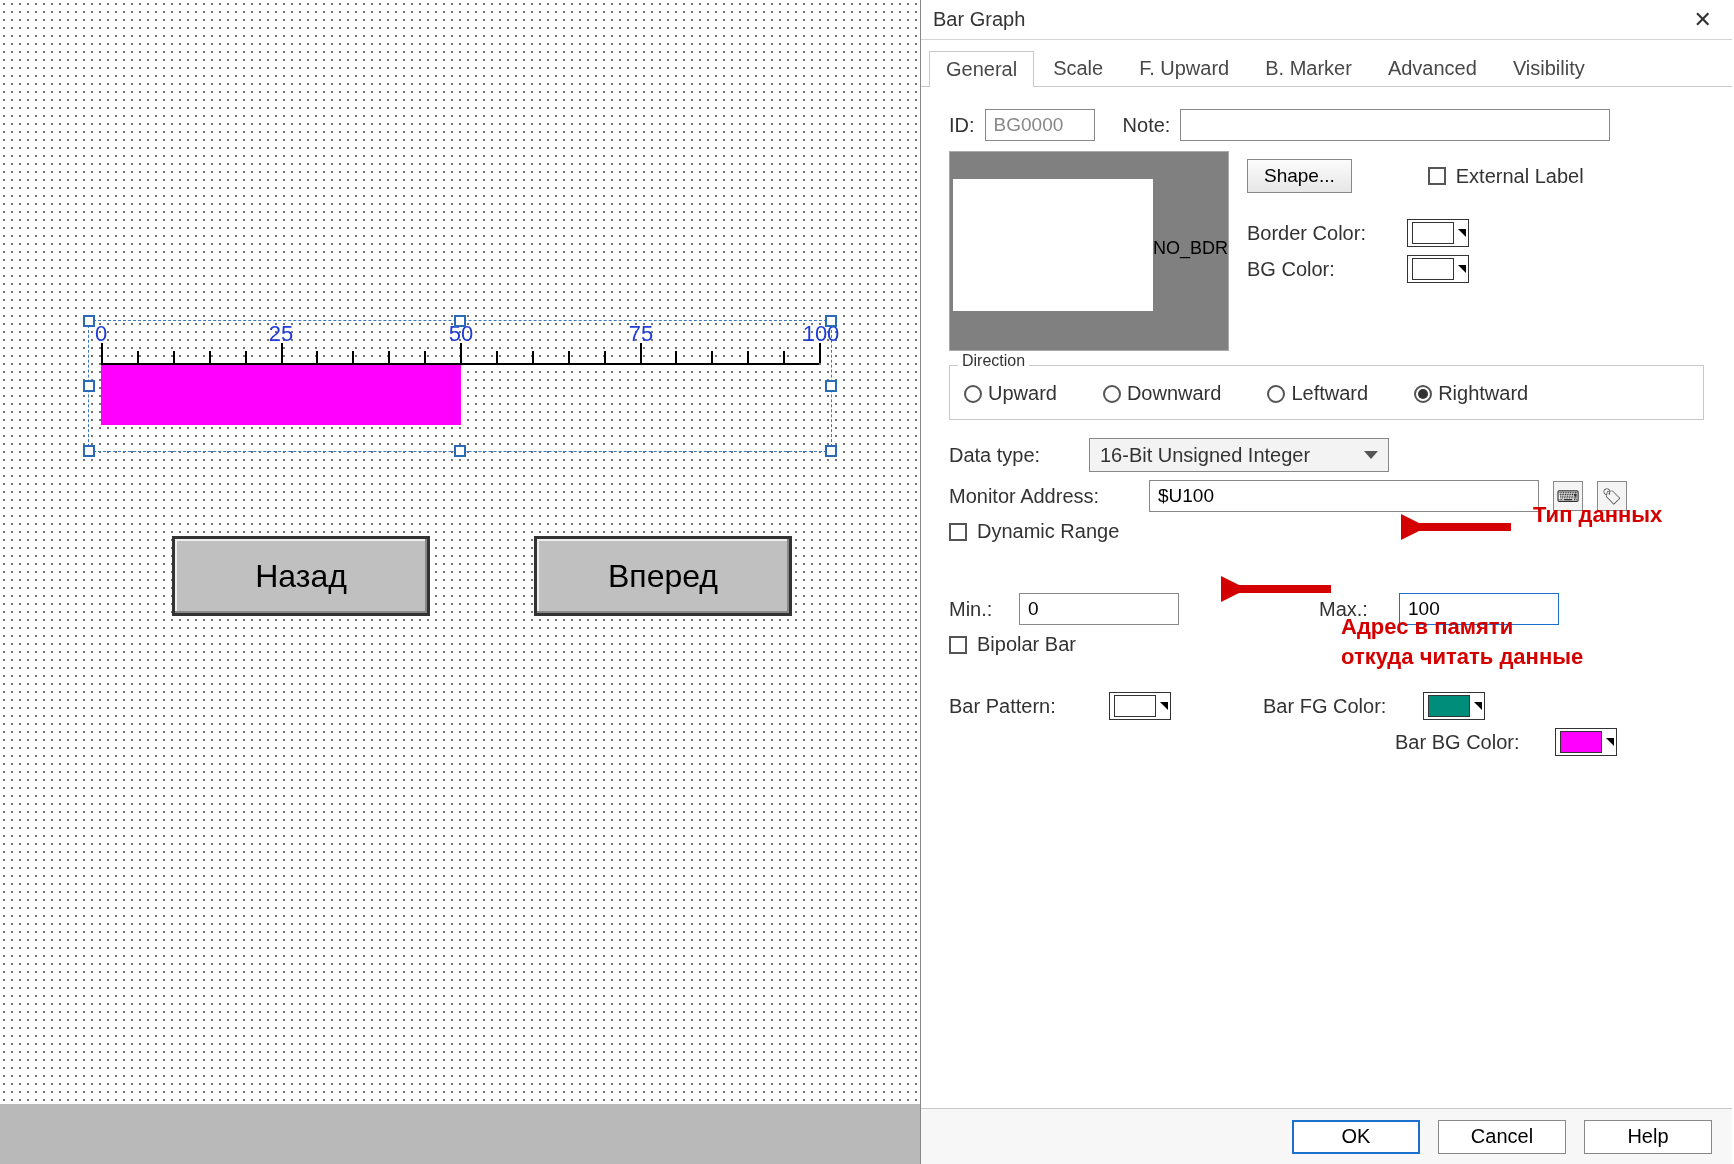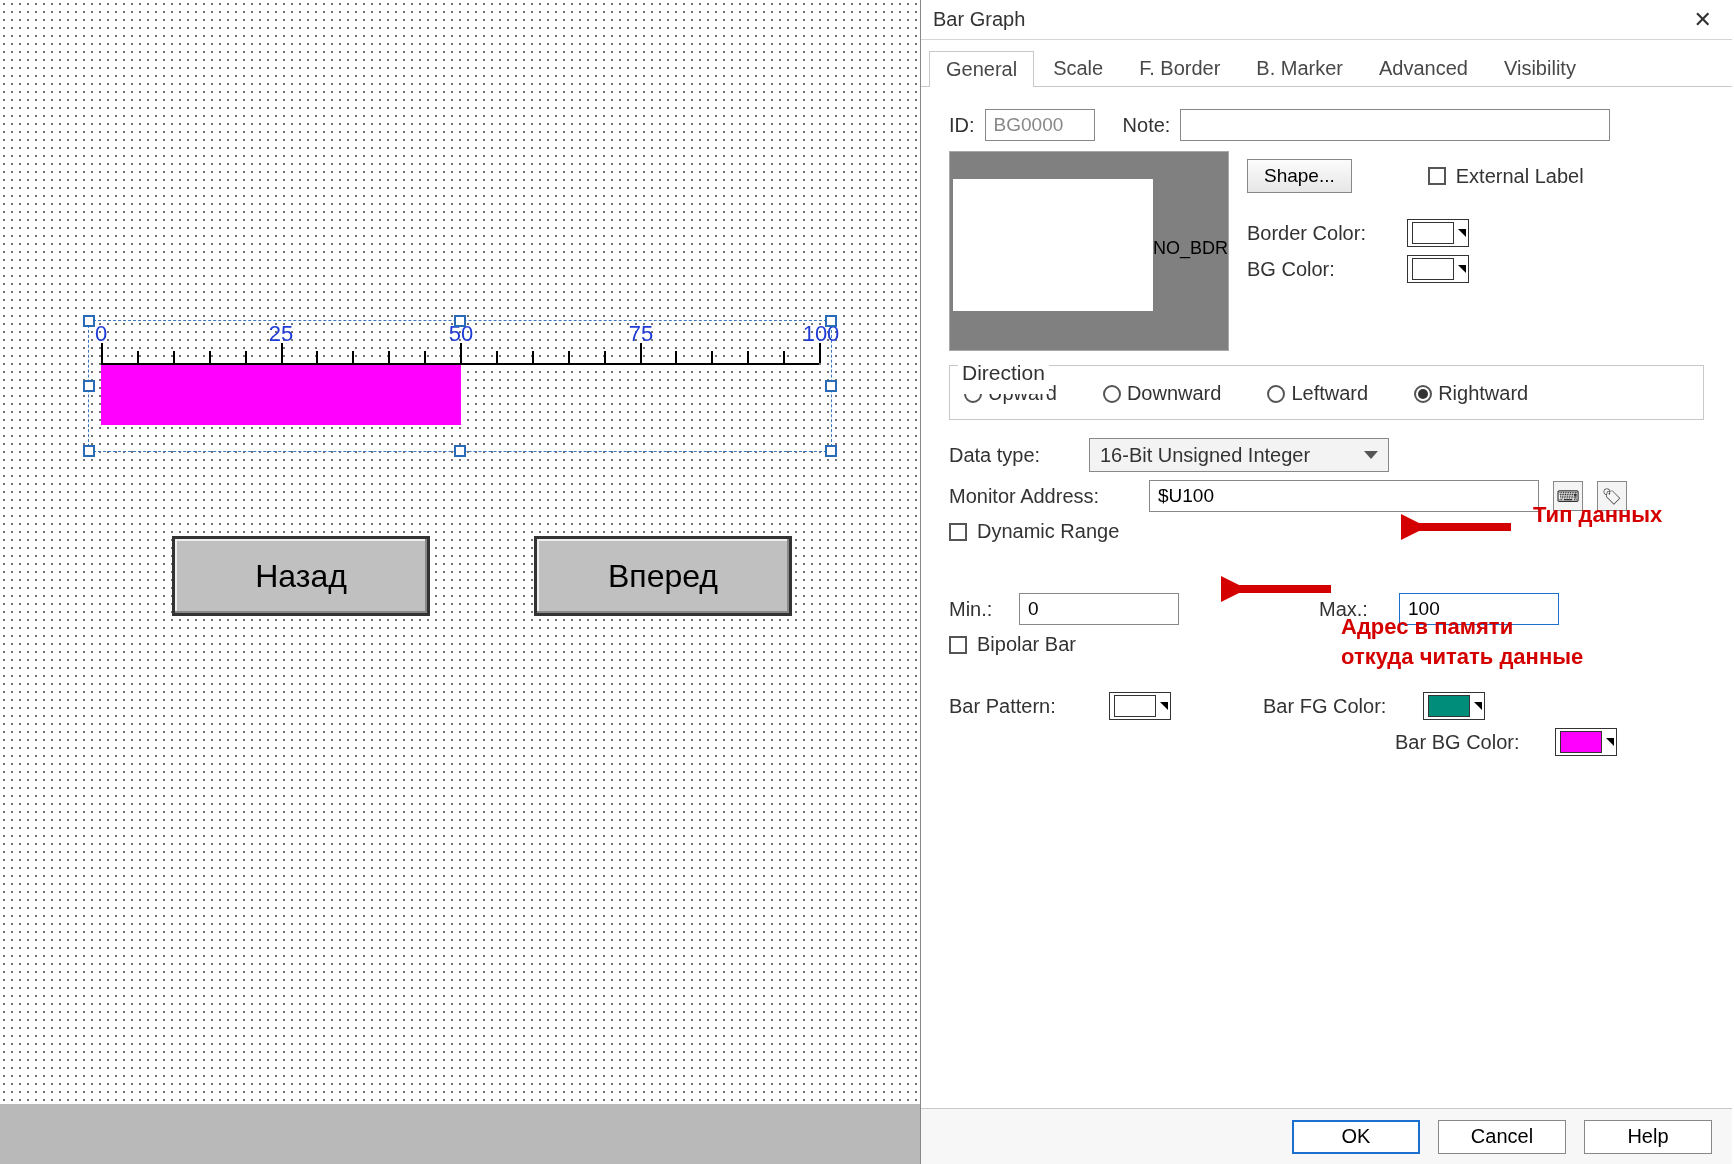--- a/index.html
+++ b/index.html
@@ -53,21 +53,21 @@
 .preview { width: 280px; height: 200px; background: #808080; display:flex; flex-direction:row; align-items:center; justify-content:flex-end; border:1px solid #aaa; }
 .preview-inner { width: 200px; height: 132px; background:#fff; margin-bottom: 12px; }
 .preview-cap { color:#000; font-size:18px; padding-bottom:6px; }
 
 .btn { height: 34px; border: 1px solid #888; background: linear-gradient(#fcfcfc,#e6e6e6); padding: 2px 16px; font-size: 19px; }
 .color-swatch { width: 62px; height: 28px; border: 1px solid #333; display:inline-flex; align-items:center; justify-content:flex-end; padding-right:2px; background:#fff; }
 .swatch-tri { width:0; height:0; border-left:8px solid transparent; border-top:8px solid #000; }
 .cswatch { display:inline-block; width:42px; height:22px; border:1px solid #333; margin-right:4px; vertical-align:middle; }
 
 .group { border: 1px solid #c8c8c8; margin: 14px 0 4px 0; padding: 8px 14px 14px 14px; position:relative; }
-.group-title { position:absolute; top:-14px; left:8px; background:#fff; padding:9px 4px; font-size:21px; }
+.group-title { position:absolute; top:-14px; left:8px; background:#fff; padding:0 4px; font-size:16px; }
 .radio-row { display:flex; gap: 46px; padding-top:8px; }
 .radio-item { display:flex; align-items:center; gap:6px; font-size:20px; }
 .radio { width:18px; height:18px; border:2px solid #555; border-radius:50%; display:inline-flex; align-items:center; justify-content:center; }
 .radio.checked::after { content:""; width:10px; height:10px; border-radius:50%; background:#333; }
 
 .checkbox { width:18px; height:18px; border:2px solid #555; display:inline-block; vertical-align:middle; }
 
 .select { border:1px solid #888; background:#f3f3f3; height:34px; display:inline-flex; align-items:center; padding:0 36px 0 10px; position:relative; width:300px; font-size:20px; }
 .select::after { content:""; position:absolute; right:10px; top:50%; width:0; height:0; border-left:7px solid transparent; border-right:7px solid transparent; border-top:8px solid #555; transform:translateY(-50%); }
 
@@ -140,21 +140,21 @@
 
 <div class="dialog">
   <div class="titlebar">
     <span class="titlebar-title">Bar Graph</span>
     <span class="titlebar-close">✕</span>
   </div>
 
   <div class="tabs">
     <div class="tab active">General</div>
     <div class="tab">Scale</div>
-    <div class="tab">F. Border</div>
+    <div class="tab">F. Upward</div>
     <div class="tab">B. Marker</div>
     <div class="tab">Advanced</div>
     <div class="tab">Visibility</div>
   </div>
 
   <div class="pane">
 
     <div class="row">
       <label>ID:</label>
       <input type="text" class="field ro" style="width: 110px;" readonly="" value="BG0000">

